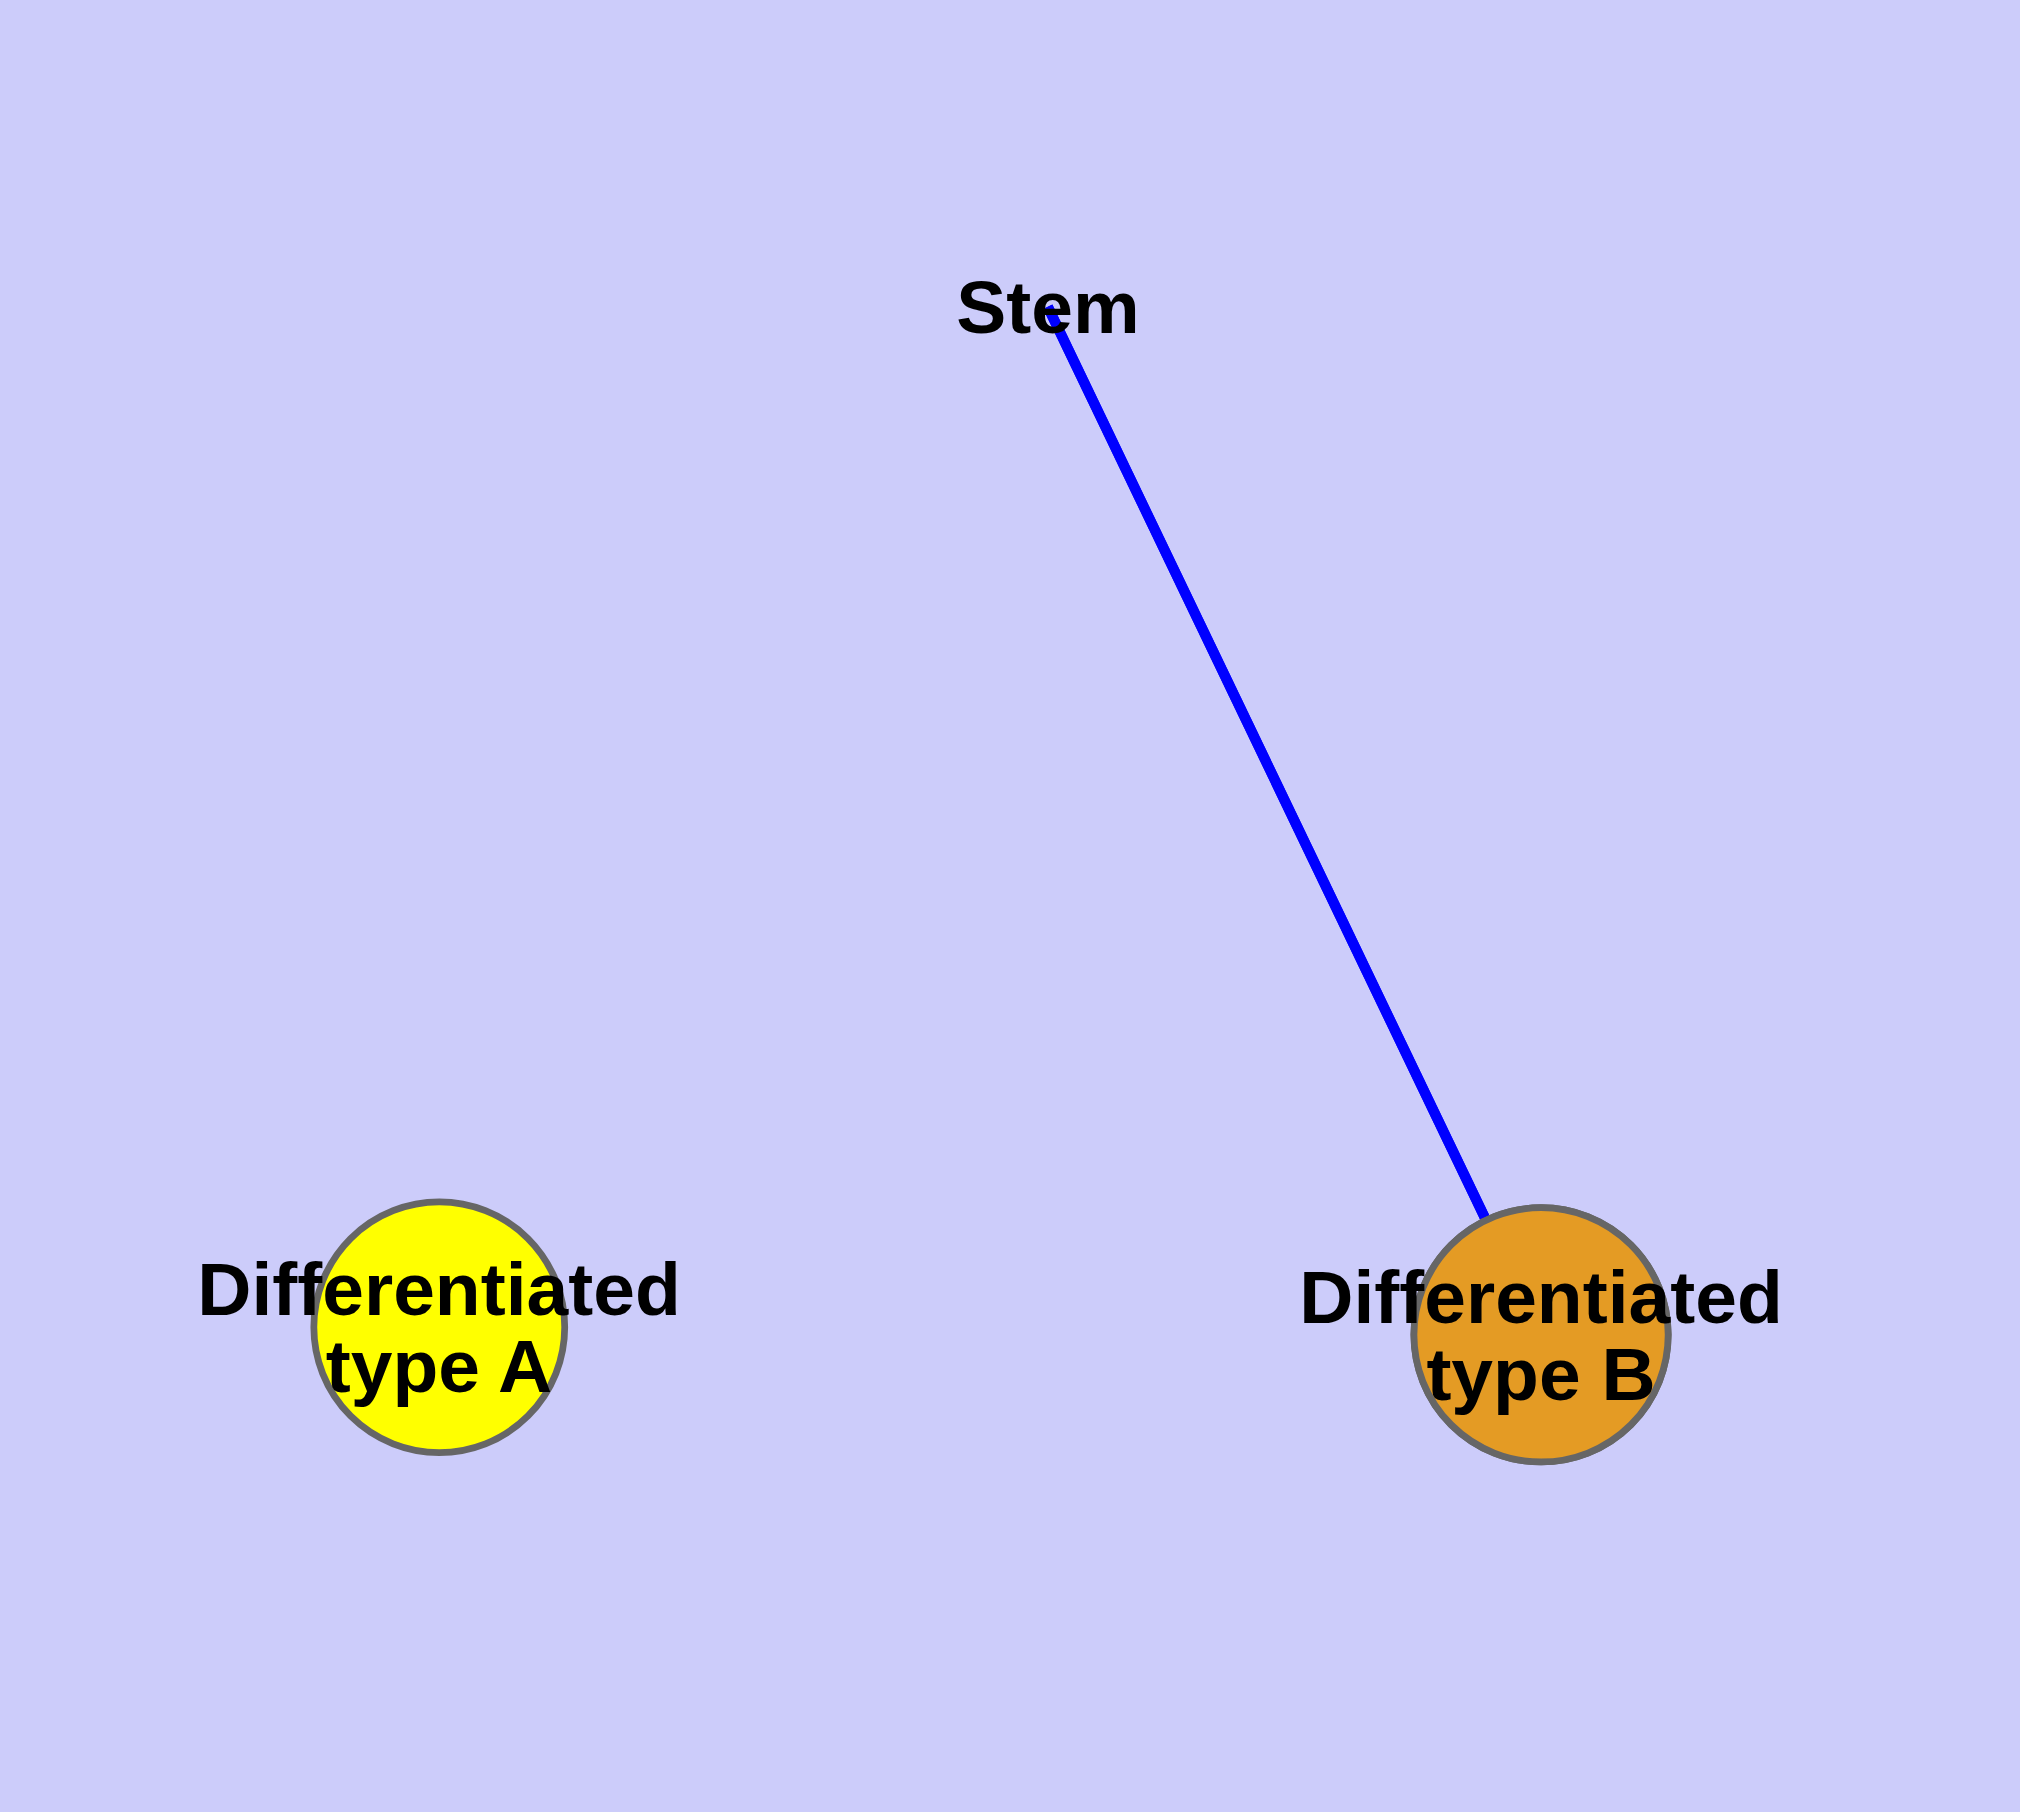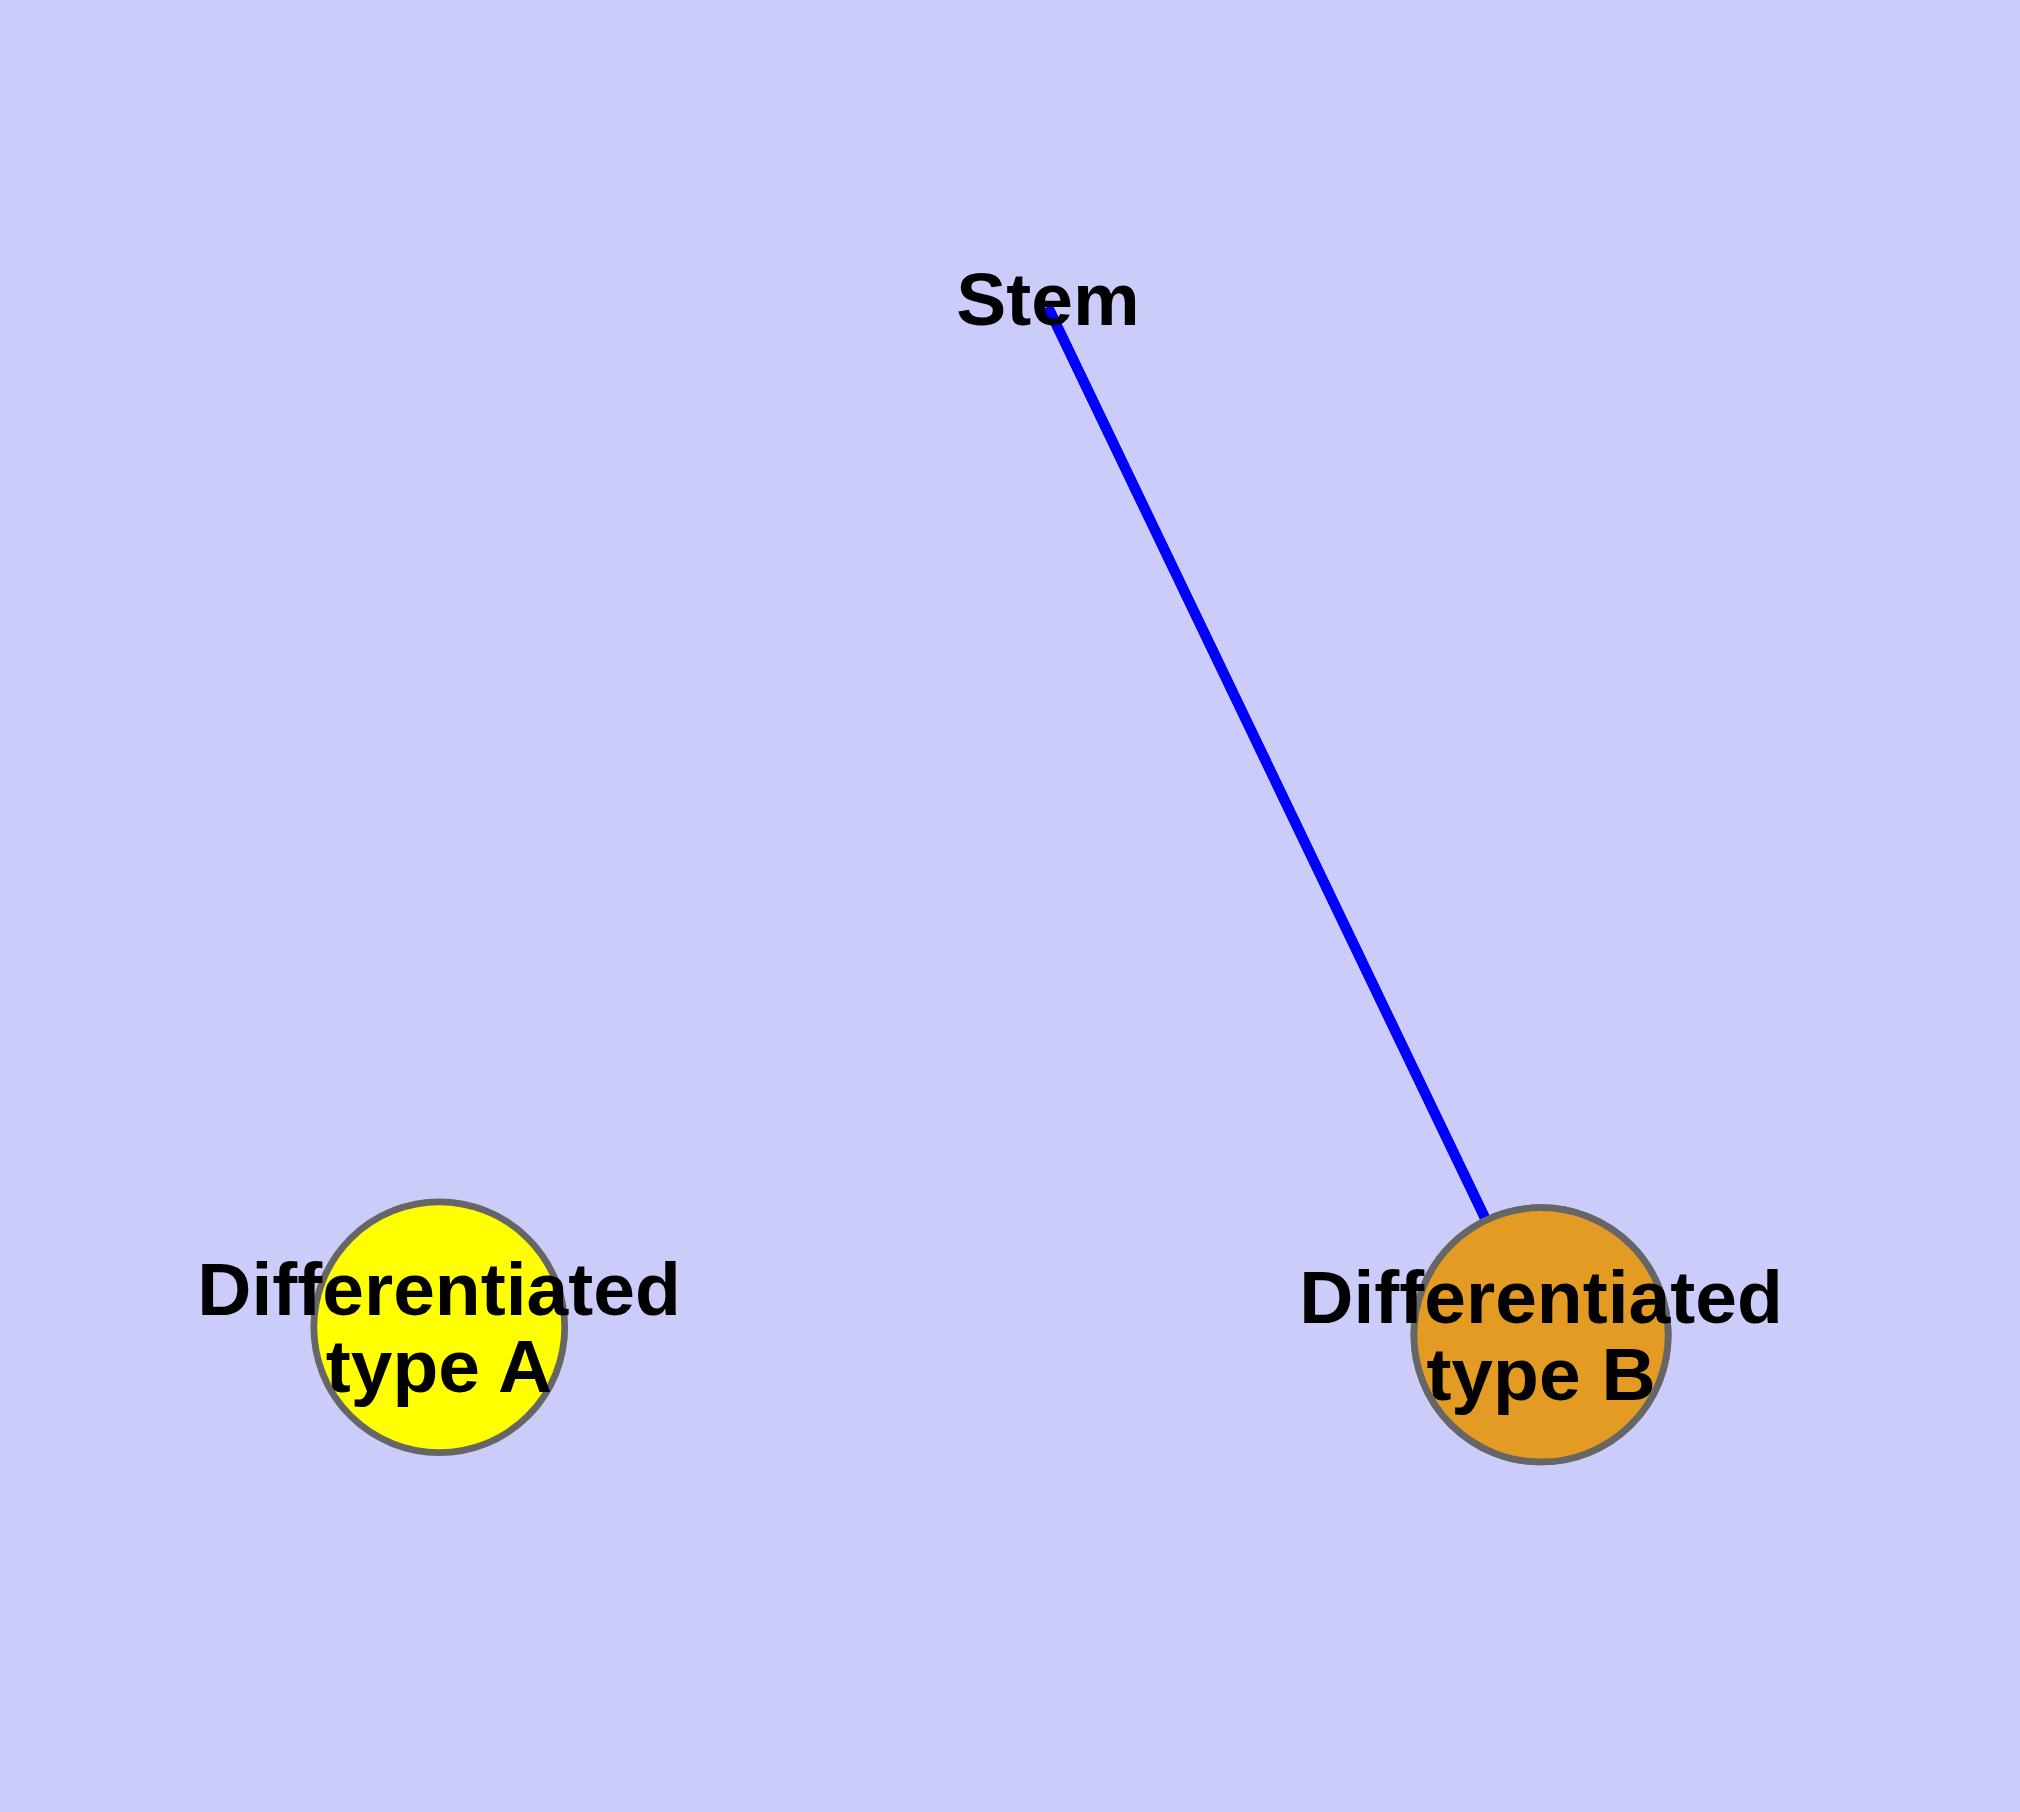--- a/index.html
+++ b/index.html
@@ -61,21 +61,21 @@
       <line x1="1236" y1="362" x2="1818" y2="1575" stroke="#0000ff" stroke-width="12" stroke-linecap="butt"></line>
     </g>
 
     <g cx="1236" cy="362" r="146" fill="#9eff00" stroke="#666666">
       <circle cx="518" cy="1566" r="148" fill="#ffff00" stroke="#666666" stroke-width="8"></circle>
       <circle cx="1818" cy="1575" r="150" fill="#e49b24" stroke="#666666" stroke-width="8"></circle>
       <circle cx="1818" cy="1575" r="150" fill="#e49b24" stroke="#666666" stroke-width="8"></circle>
     </g>
   </svg>
 
-  <div id="label-stem" class="node-label" style="left: 1048px; top: 299px; color: rgb(0, 0, 0);">Stem</div>
+  <div id="label-stem" class="node-label" style="left: 1048px; top: 307px; color: rgb(0, 0, 0);">Stem</div>
 
   <div id="label-diff-a" class="node-label" style="left: 439px; top: 1327px; color: rgb(0, 0, 0);">Differentiated
 type A</div>
 
   <div id="label-diff-b" class="node-label" style="left: 1541px; top: 1335px; color: rgb(0, 0, 0);">Differentiated
 type B</div>
 
 </div>
 
 

